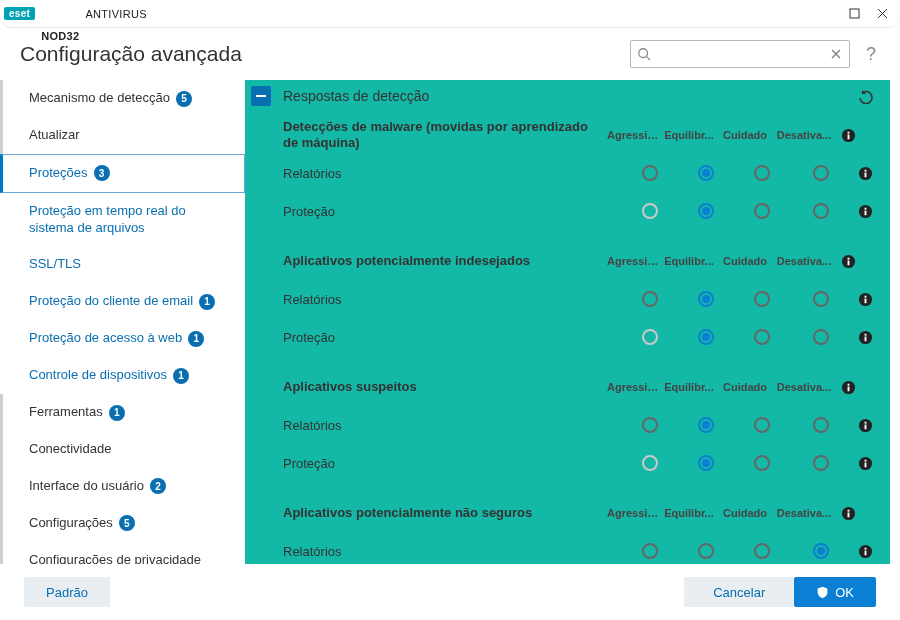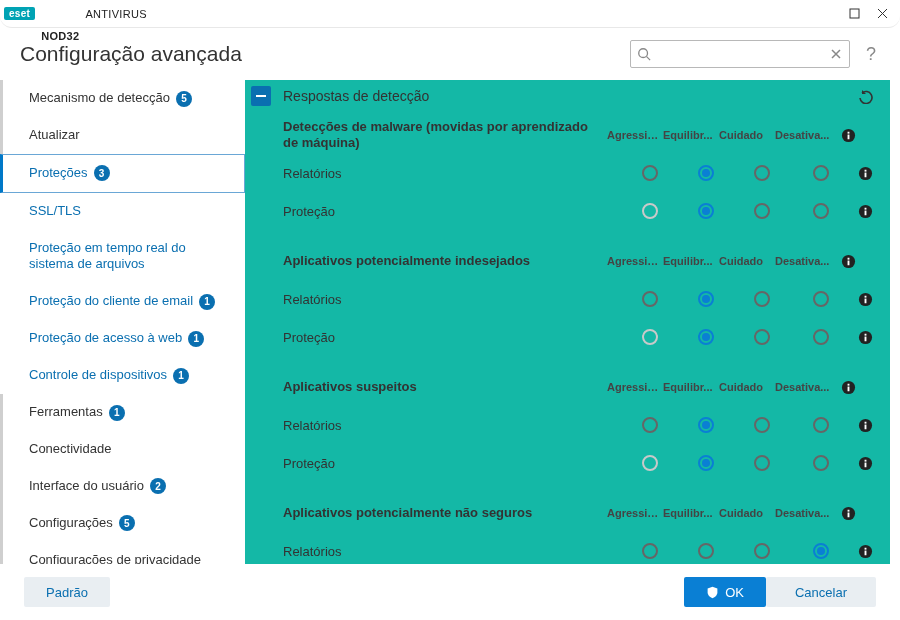--- a/index.html
+++ b/index.html
@@ -42,21 +42,21 @@
   .collapse-btn { width:20px; height:20px; background:#0a6fb0; display:flex; align-items:center; justify-content:center; border-radius:2px; }
   .collapse-btn span { display:block; width:10px; height:2px; background:#fff; }
   .section-title { font-size:14px; color:#333; flex:1; }
   .undo { width:20px; height:20px; display:flex; align-items:center; justify-content:center; }
   .undo svg { width:16px; height:16px; fill:#333; }
 
   .group { padding: 4px 10px 8px 38px; }
   .group-row { display:flex; align-items:center; min-height:38px; gap:4px; }
   .group-label { flex:1; font-size:13px; color:#333; }
   .group-label.bold { font-weight:700; max-width:320px; line-height:1.25; }
-  .col { width:52px; text-align:left; font-size:11px; color:#444; font-weight:700; overflow:hidden; text-overflow:ellipsis; white-space:nowrap; }
+  .col { width:52px; text-align:center; font-size:11px; color:#444; font-weight:700; overflow:hidden; text-overflow:ellipsis; white-space:nowrap; }
   .col.wide { width:58px; }
   .info { width:22px; display:flex; align-items:center; justify-content:center; }
   .info svg { width:15px; height:15px; fill:#222; }
 
   .radio { width:16px; height:16px; border:2.2px solid #666; border-radius:50%; margin:0 auto; position:relative; }
   .radio.disabled { border-color:#c9c9c9; }
   .radio.sel { border-color:#0a7fd4; }
   .radio.sel::after { content:""; position:absolute; inset:2.2px; border-radius:50%; background:#0a7fd4; }
   .radio-cell { width:52px; display:flex; justify-content:center; }
   .radio-cell.wide { width:58px; }
@@ -106,22 +106,22 @@
       </svg>
   </div>
   <div class="help">?</div>
 </div>
 
 <div class="body">
   <div class="sidebar" id="sidebar">
       <div class="side-item top bar"><span>Mecanismo de detecção</span><span class="badge">5</span></div>
       <div class="side-item top bar"><span>Atualizar</span></div>
       <div class="side-item top sel"><span>Proteções</span><span class="badge">3</span></div>
+      <div class="side-item side-sub"><span>Proteção em tempo real do sistema de arquivos</span></div>
       <div class="side-item side-sub"><span>SSL/TLS</span></div>
-      <div class="side-item side-sub"><span>Proteção em tempo real do sistema de arquivos</span></div>
       <div class="side-item side-sub"><span>Proteção do cliente de email</span><span class="badge">1</span></div>
       <div class="side-item side-sub"><span>Proteção de acesso à web</span><span class="badge">1</span></div>
       <div class="side-item side-sub"><span>Controle de dispositivos</span><span class="badge">1</span></div>
       <div class="side-item top bar"><span>Ferramentas</span><span class="badge">1</span></div>
       <div class="side-item top bar"><span>Conectividade</span></div>
       <div class="side-item top bar"><span>Interface do usuário</span><span class="badge">2</span></div>
       <div class="side-item top bar"><span>Configurações</span><span class="badge">5</span></div>
       <div class="side-item top bar"><span>Configurações de privacidade</span></div>
     </div>
 
@@ -357,20 +357,20 @@
             </div>
      </div>
         </div>
       </div>
   </div>
 </div>
 
 <div class="footer">
   <button class="btn default">Padrão</button>
   <div class="spacer"></div>
+  <button class="btn cancel">Cancelar</button>
   <button class="btn primary">
     <svg viewBox="0 0 16 16">
         <path d="M8 1 L14 3 V8 C14 11 11 14 8 15 C5 14 2 11 2 8 V3 Z"></path>
       </svg>
     <span>OK</span>
   </button>
-  <button class="btn cancel">Cancelar</button>
 </div>
 
 </body></html>

